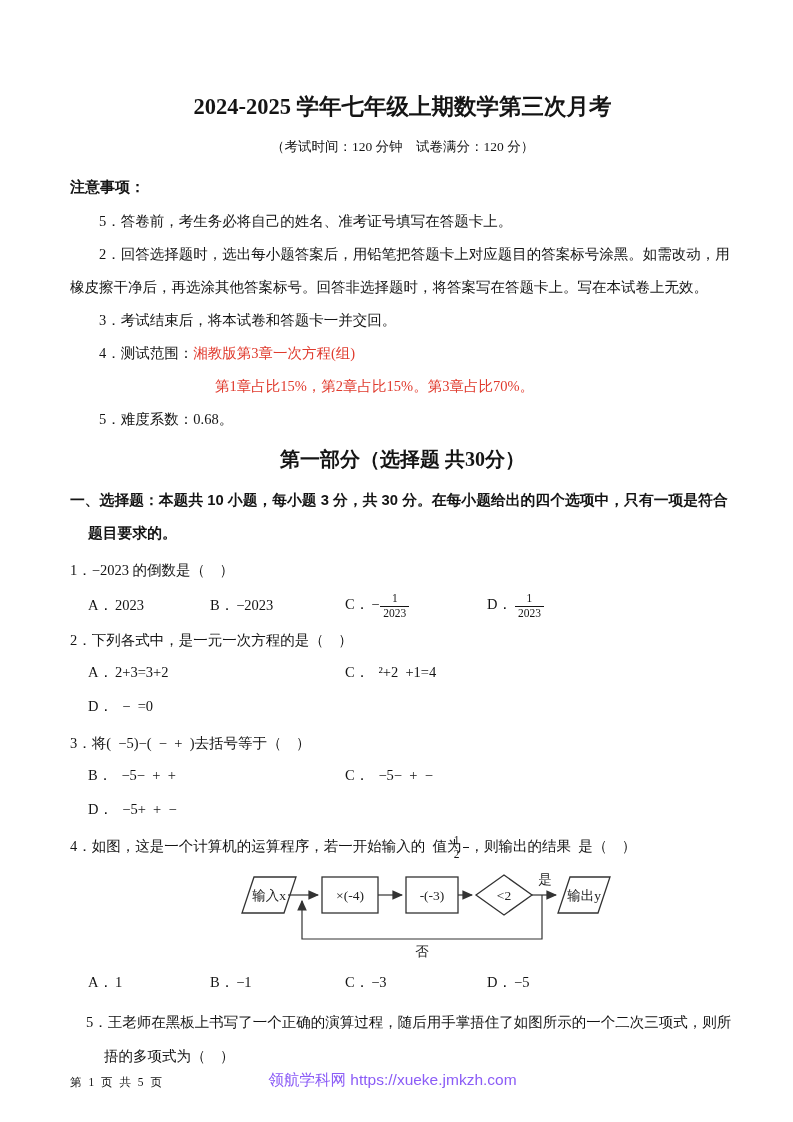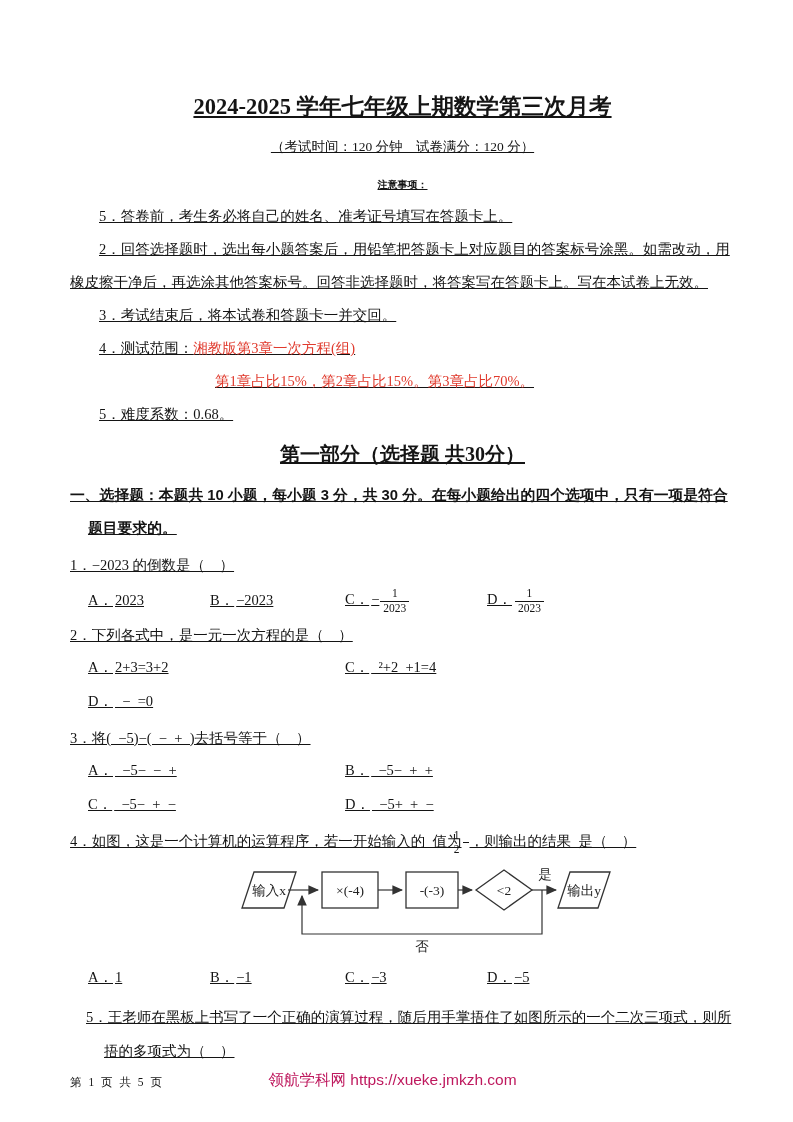--- a/index.html
+++ b/index.html
@@ -7,34 +7,32 @@
     position:relative;
     width:793px; height:1122px;
     margin:0 auto;
     background:#ffffff;
     color:#141414;
     font-family:"Liberation Serif","DejaVu Serif",serif;
     font-size:14.5px;
     box-sizing:border-box;
     padding:92px 58px 12px 70px;
     overflow:hidden;
-    text-decoration:underline;
   }
   .doc-title {
     font-size:22.5px; font-weight:bold; text-align:center;
     margin:0 0 16px 0; line-height:1.35;
     font-family:"Liberation Serif","DejaVu Serif",serif;
   }
   .doc-subtitle {
     text-align:center; font-size:13.5px; margin:0 0 22px 0;
   }
   .notice-heading {
-    font-weight:bold; font-size:10px; margin:0 0 8px 0;
+    font-weight:bold; font-size:15px; margin:0 0 8px 0;
     font-family:"Liberation Sans","DejaVu Sans",sans-serif;
-    text-align:center;
   }
   .note { margin:0; line-height:33px; text-indent:2em; }
   .note-cont { text-indent:2em; }
   .red { color:#e03a2d; }
   .ratio-line { margin:0 0 0 145px; line-height:33px; }
   .section-heading {
     font-size:20px; font-weight:bold; text-align:center;
     margin:8px 0 10px 0; line-height:1.5;
     font-family:"Liberation Serif","DejaVu Serif",serif;
   }
@@ -66,21 +64,21 @@
   .fc-line  { fill:none; stroke:#333333; stroke-width:1.2; }
   .fc-text  { font-family:"Liberation Serif","DejaVu Serif",serif; font-size:13.5px; fill:#222222; }
   .footer {
     position:absolute; left:70px; right:58px; bottom:28px; height:24px;
   }
   .footer .page-info {
     position:absolute; left:0; top:5px; font-size:11.5px; letter-spacing:2px;
   }
   .footer .site {
     position:absolute; left:50%; transform:translateX(-54%); top:0;
-    font-size:15.5px; color:#be185d;
+    font-size:15.5px; color:#8b5cf6;
     font-family:"Liberation Sans","DejaVu Sans",sans-serif;
   }
 </style>
 </head>
 <body>
 
 <div class="page">
 
   <h1 class="doc-title">2024-2025 学年七年级上期数学第三次月考</h1>
   <p class="doc-subtitle">（考试时间：120 分钟　试卷满分：120 分）</p>
@@ -107,21 +105,20 @@
 
   <p class="stem">2．下列各式中，是一元一次方程的是（　）</p>
   <div class="opts2">
     <span class="opt"><span class="olabel">A．</span><span>2+3=3+2</span></span>
     <span class="opt"><span class="olabel">C．</span><span> ²+2 +1=4</span></span>
     <span class="opt"><span class="olabel">D．</span><span> − =0</span></span>
   </div>
 
   <p class="stem">3．将( −5)−( − + )去括号等于（　）</p>
   <div class="opts2">
-    <span class="opt"><span class="olabel">A．</span><span> −5− − +</span></span>
     <span class="opt"><span class="olabel">B．</span><span> −5− + +</span></span>
     <span class="opt"><span class="olabel">C．</span><span> −5− + −</span></span>
     <span class="opt"><span class="olabel">D．</span><span> −5+ + −</span></span>
   </div>
 
   <p class="stem"><span>4．如图，这是一个计算机的运算程序，若一开始输入的 值为</span><span class="frac"><span class="num">1</span><span class="den">2</span></span><span>，则输出的结果 是（　）</span></p>
 
   <div class="flowchart-wrap">
     <svg width="382" height="94" viewBox="0 0 382 94">
       <defs>

